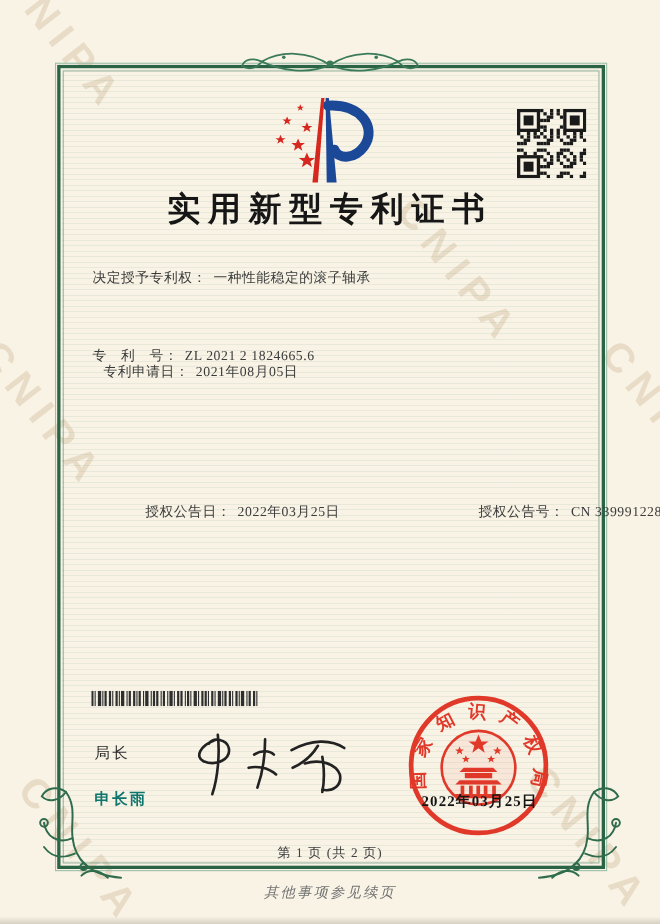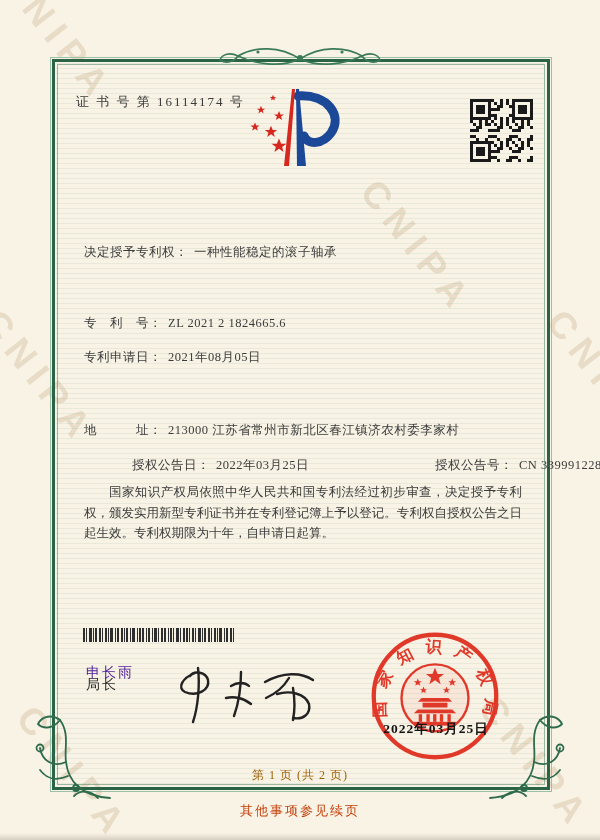--- a/index.html
+++ b/index.html
@@ -37,32 +37,32 @@
   .grant-no{position:absolute;left:303px;top:0;}
   
   .paras{position:absolute;left:84px;top:482px;width:438px;font-size:12.5px;
     line-height:20.5px;text-align:justify;color:#3a3a3a;}
   .paras p{margin:0;text-indent:2em;}
   
   .barcode{position:absolute;left:83px;top:628px;width:156px;height:14px;}
   
   .signer-title{position:absolute;left:86px;top:676px;font-size:14px;font-weight:400;
     font-family:"Liberation Sans","DejaVu Sans",sans-serif;color:#2c2c2c;letter-spacing:2px;}
-  .signer-name{position:absolute;left:86px;top:664px;font-size:14px;font-weight:400;
-    font-family:"Liberation Sans","DejaVu Sans",sans-serif;color:#4c1d95;letter-spacing:2px;}
+  .signer-name{position:absolute;left:86px;top:718px;font-size:14px;font-weight:700;
+    font-family:"Liberation Sans","DejaVu Sans",sans-serif;color:#0f766e;letter-spacing:2px;}
   .signature{position:absolute;left:163px;top:663px;}
   
   .seal{position:absolute;left:368px;top:629px;}
   .seal-date{position:absolute;left:364px;top:720px;width:144px;text-align:center;
     font-size:13.5px;font-weight:700;color:#141414;letter-spacing:1px;white-space:nowrap;}
   
   .page-note{position:absolute;left:0;top:767px;width:100%;text-align:center;
-    font-size:12px;letter-spacing:1px;color:#a16207;}
+    font-size:12px;letter-spacing:1px;color:#404040;}
   .cont-note{position:absolute;left:0;top:802px;width:100%;text-align:center;
-    font-size:13px;letter-spacing:2px;color:#c2410c;}
+    font-size:13px;letter-spacing:2px;color:#737373;font-style:italic;}
 </style>
 </head>
 <body>
 
 <div class="page">
 
   <div class="wm" style="left:-22px;top:14px;">CNIPA</div>
   <div class="wm" style="left:338px;top:226px;">CNIPA</div>
   <div class="wm" style="left:-40px;top:356px;">CNIPA</div>
   <div class="wm" style="left:524px;top:356px;">CNIPA</div>
@@ -100,21 +100,20 @@
       <path d="M10,88 C40,86 52,70 54,52 C56,38 50,24 60,10"></path>
       <path d="M54,52 C68,58 78,50 80,38"></path>
       <path d="M52,66 C66,72 74,68 80,60"></path>
       <path d="M60,10 C68,4 78,6 82,14 C76,20 66,18 60,10"></path>
       <circle cx="80" cy="38" r="3.5"></circle>
       <circle cx="44" cy="78" r="3"></circle>
       <path d="M22,88 C30,80 40,80 46,86"></path>
     </g>
   </svg>
 
-  <div class="cert-no">证 书 号 第 16114174 号</div>
 
   <svg class="logo" width="100" height="84" viewBox="0 0 100 84">
     <defs>
       <path id="star" d="M0,-10 L2.9,-3.1 L10,-3.1 L4.2,1.2 L6.2,8.1 L0,3.8 L-6.2,8.1 L-4.2,1.2 L-10,-3.1 L-2.9,-3.1 Z"></path>
     </defs>
     <path d="M50,12 C80,10 95,32 83,49 C75,60 60,62 56,52" fill="none" stroke="#1c4898" stroke-width="9" stroke-linecap="round"></path>
     <polygon points="36,82 44,5 47,5 41,82" fill="#d6281e"></polygon>
     <polygon points="48,5 51,5 58,82 49,82" fill="#1c4898"></polygon>
     <g fill="#d6281e">
       <use href="#star" transform="translate(25,14) scale(0.32)"></use>
@@ -241,40 +240,37 @@
         <rect x="60" y="57" width="3" height="3" fill="#1a1a1a"></rect>
         <rect x="27" y="60" width="3" height="3" fill="#1a1a1a"></rect>
         <rect x="36" y="60" width="3" height="3" fill="#1a1a1a"></rect>
         <rect x="39" y="60" width="3" height="3" fill="#1a1a1a"></rect>
         <rect x="48" y="60" width="3" height="3" fill="#1a1a1a"></rect>
         <rect x="57" y="60" width="3" height="3" fill="#1a1a1a"></rect>
         <rect x="60" y="60" width="3" height="3" fill="#1a1a1a"></rect>
       </svg>
   </div>
 
+  <div class="title">实用新型专利证书</div>
 
   <div class="field-row" style="top:244px;">
     <span class="lbl">决定授予专利权：</span><span>一种性能稳定的滚子轴承</span>
   </div>
   <div class="field-row" style="top:315px;">
     <span class="lbl">专　利　号：</span><span>ZL 2021 2 1824665.6</span>
   </div>
-  <div class="field-row" style="top:349px;">
+  <div class="field-row" style="top:330px;margin-left:10px;">
     <span class="lbl">专利申请日：</span><span>2021年08月05日</span>
-  </div>
-  <div class="field-row" style="top:422px;">
-    <span class="lbl">地　　　址：</span><span>213000 江苏省常州市新北区春江镇济农村委李家村</span>
   </div>
   <div class="field-row" style="top:457px;margin-left:48px;">
     <span><span class="lbl">授权公告日：</span><span>2022年03月25日</span></span>
     <span class="grant-no"><span class="lbl">授权公告号：</span><span>CN 339991228 U</span></span>
   </div>
 
   <div class="paras">
-    <p>国家知识产权局依照中华人民共和国专利法经过初步审查，决定授予专利权，颁发实用新型专利证书并在专利登记簿上予以登记。专利权自授权公告之日起生效。专利权期限为十年，自申请日起算。</p>
   </div>
 
   <div class="barcode">
     <svg id="barcode-svg" width="156" height="14" viewBox="0 0 156 14">
         <rect x="0" y="0" width="2" height="14" fill="#2e2e2e"></rect>
         <rect x="3" y="0" width="1" height="14" fill="#2e2e2e"></rect>
         <rect x="6" y="0" width="3" height="14" fill="#2e2e2e"></rect>
         <rect x="10" y="0" width="1" height="14" fill="#2e2e2e"></rect>
         <rect x="12" y="0" width="2" height="14" fill="#2e2e2e"></rect>
         <rect x="16" y="0" width="2" height="14" fill="#2e2e2e"></rect>

